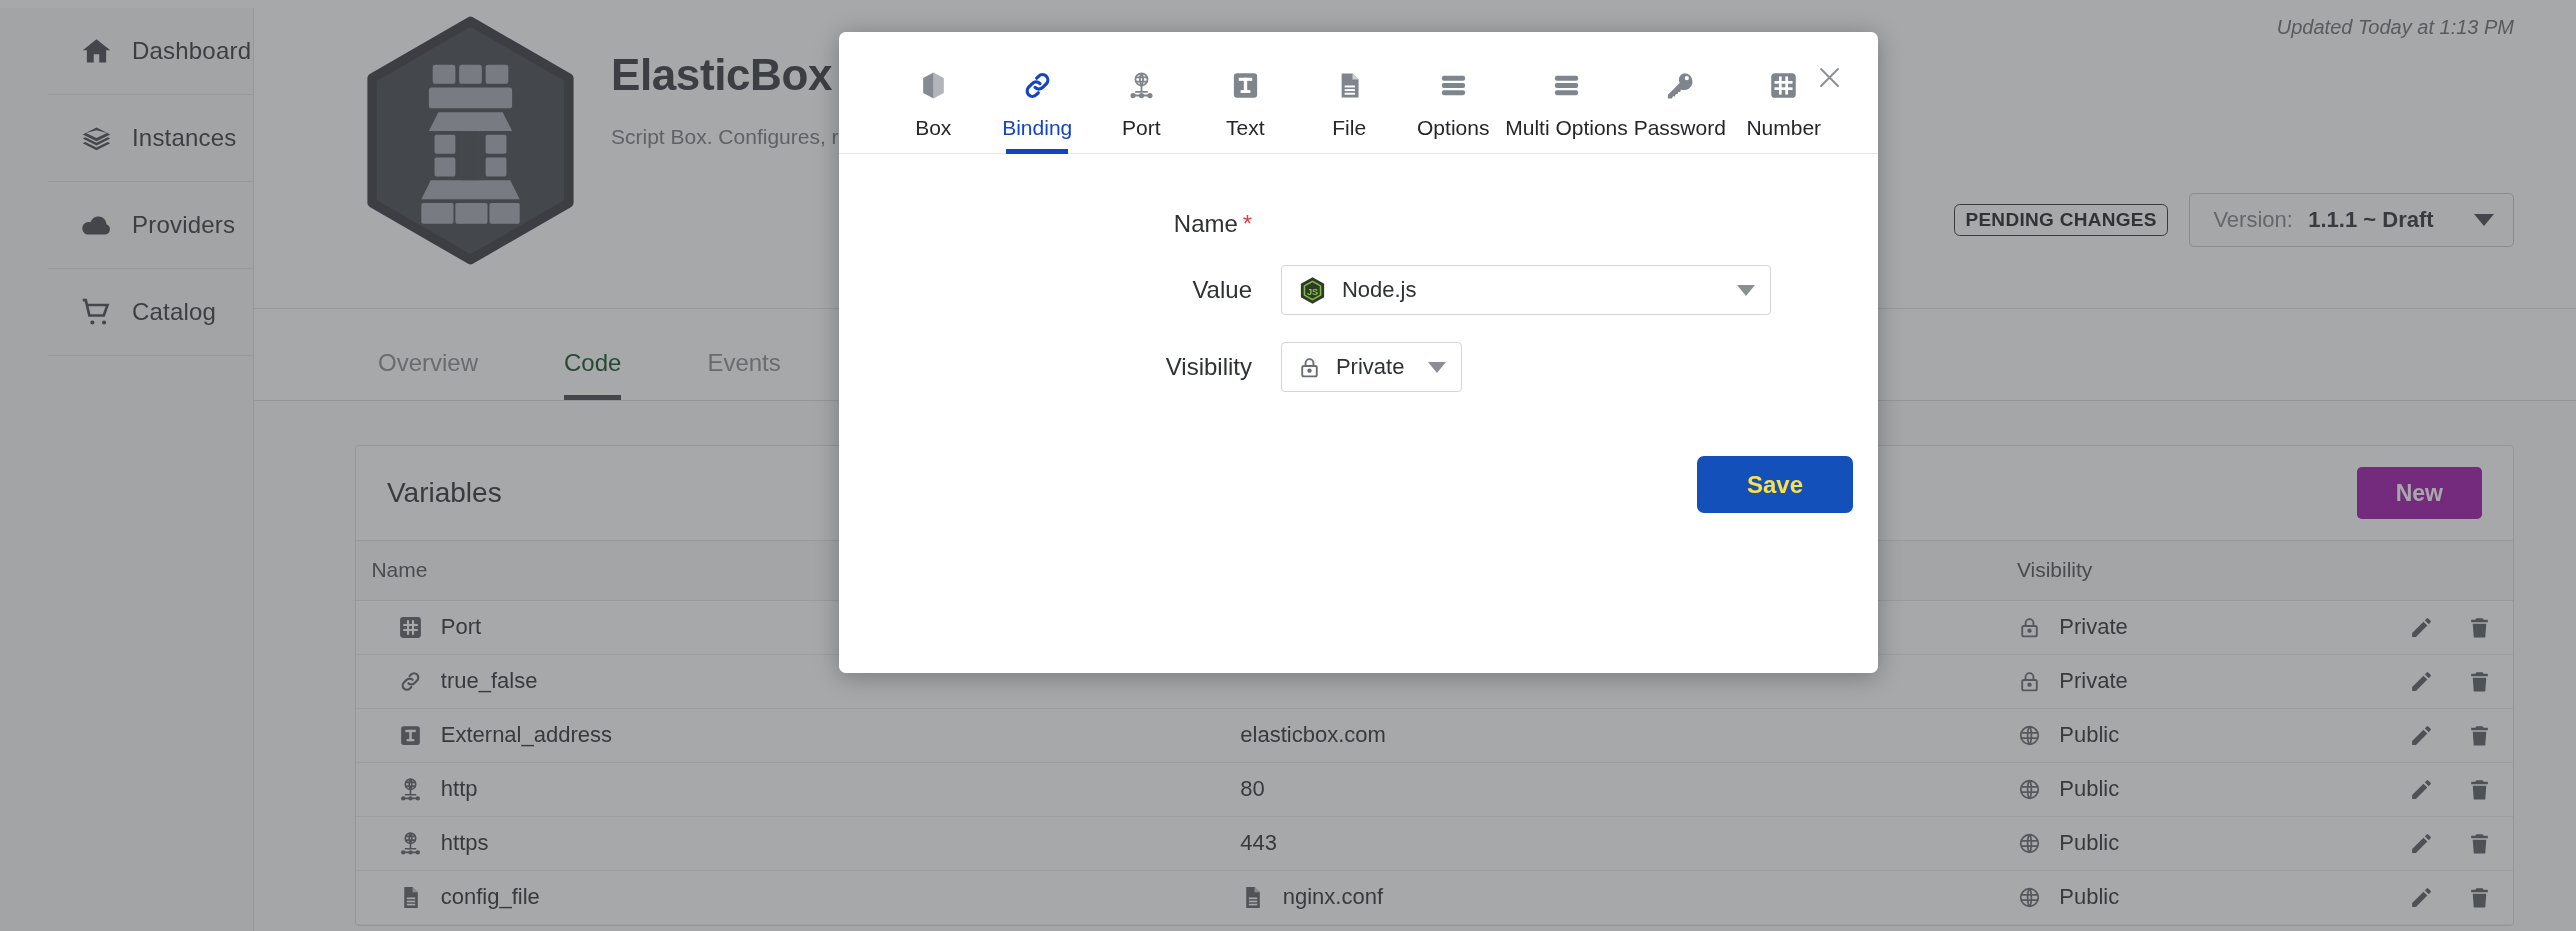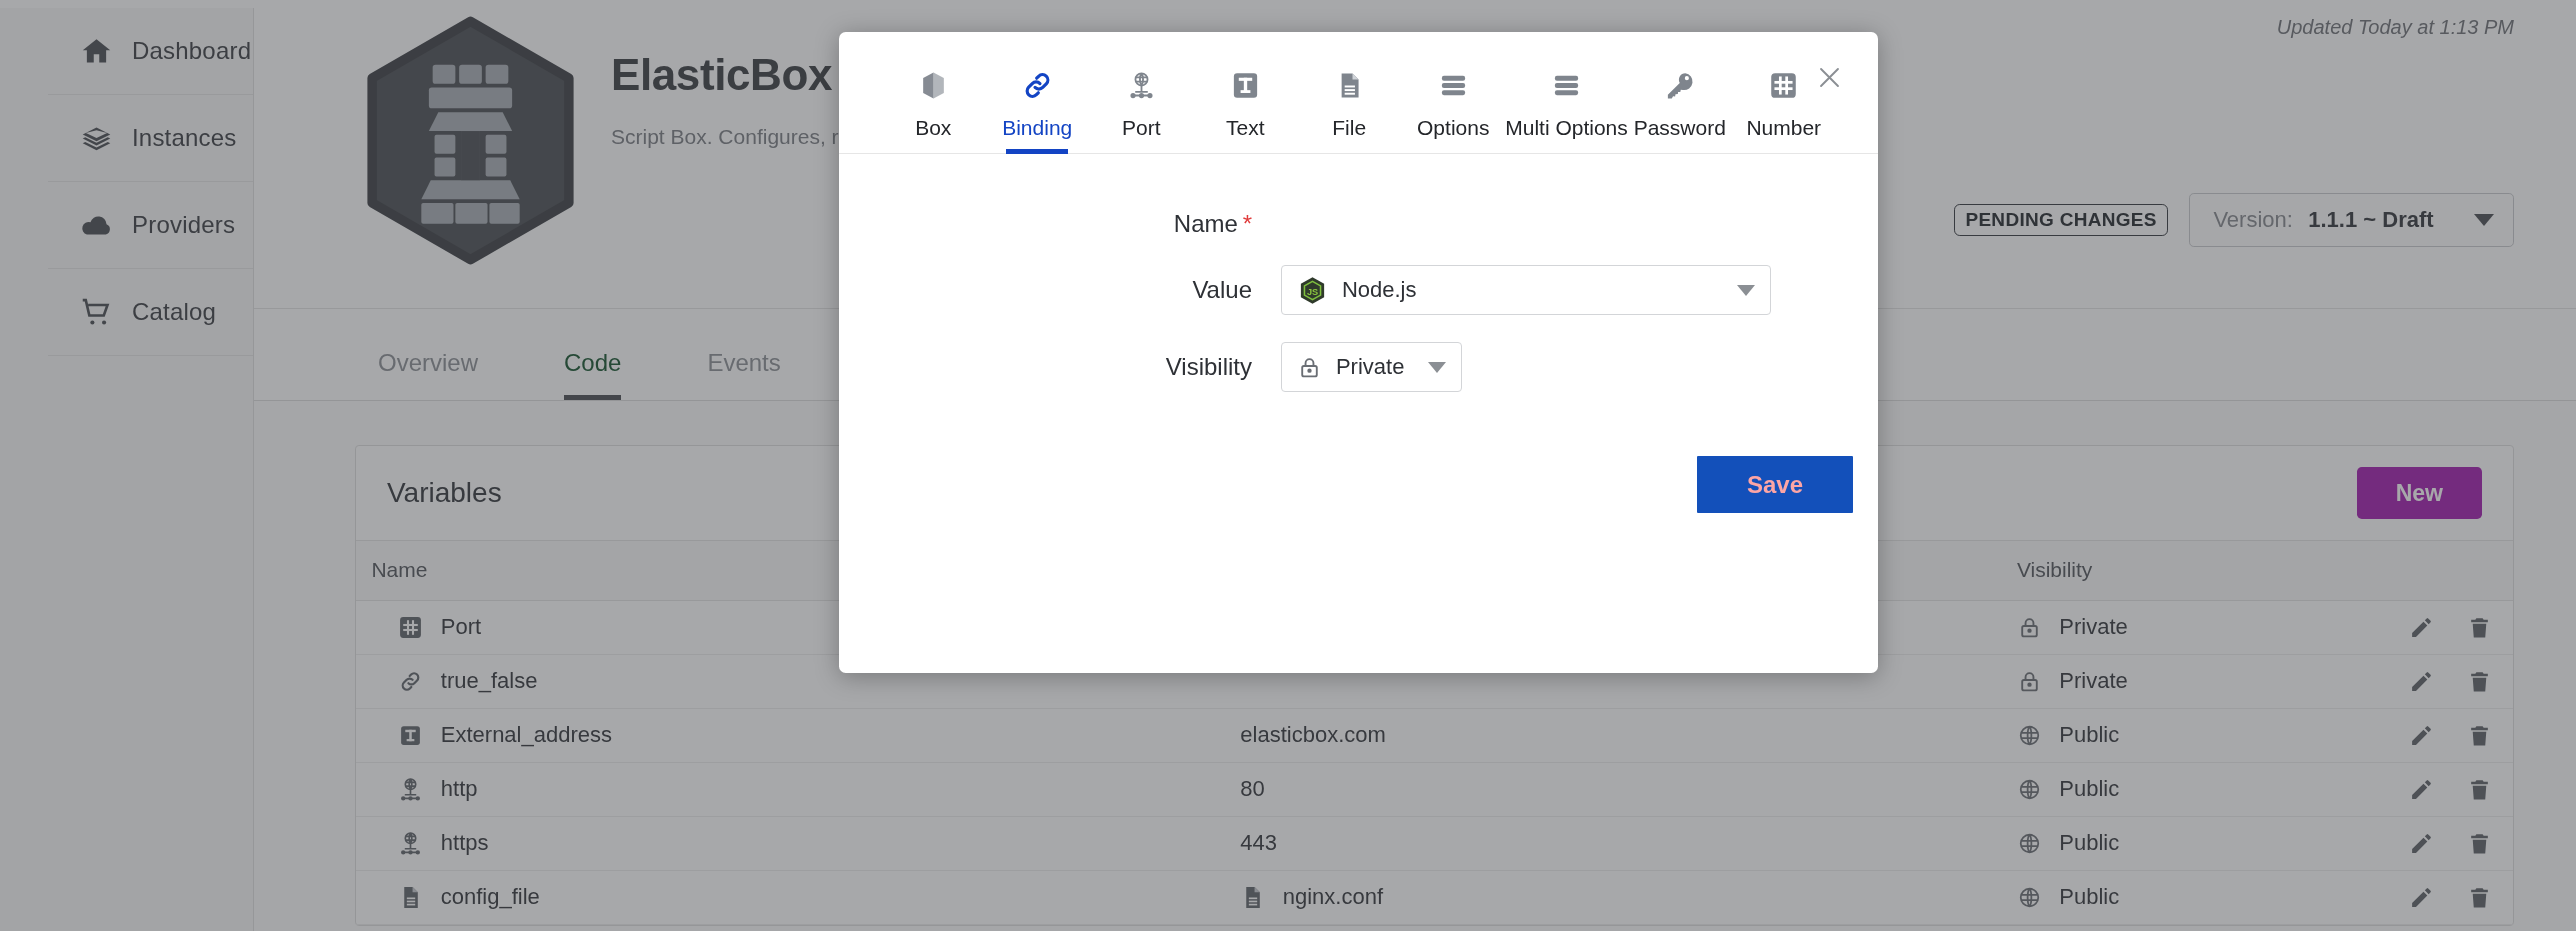--- a/index.html
+++ b/index.html
@@ -269,23 +269,23 @@
     width: 0; height: 0;
     border-left: 9.6px solid transparent;
     border-right: 9.6px solid transparent;
     border-top: 11.6px solid #8b8f94;
   }
   .nodejs-hex { width: 31px; height: 31px; flex: 0 0 auto; }
   .lock-sm { width: 25px; height: 25px; color: #6a6e74; flex: 0 0 auto; }
   #save-row { display: flex; justify-content: flex-end; padding: 37px 25px 0 0; }
   #save-btn {
     background: #1350ba;
-    color: #fca5a5;
+    color: #fde047;
     font-size: 24px; font-weight: bold;
-    border: none; border-radius: 1px;
+    border: none; border-radius: 7px;
     padding: 14.5px 50px;
     cursor: pointer;
     font-family: "Liberation Sans", sans-serif;
   }
 </style>
 </head>
 <body>
 
 <div id="app">
 

